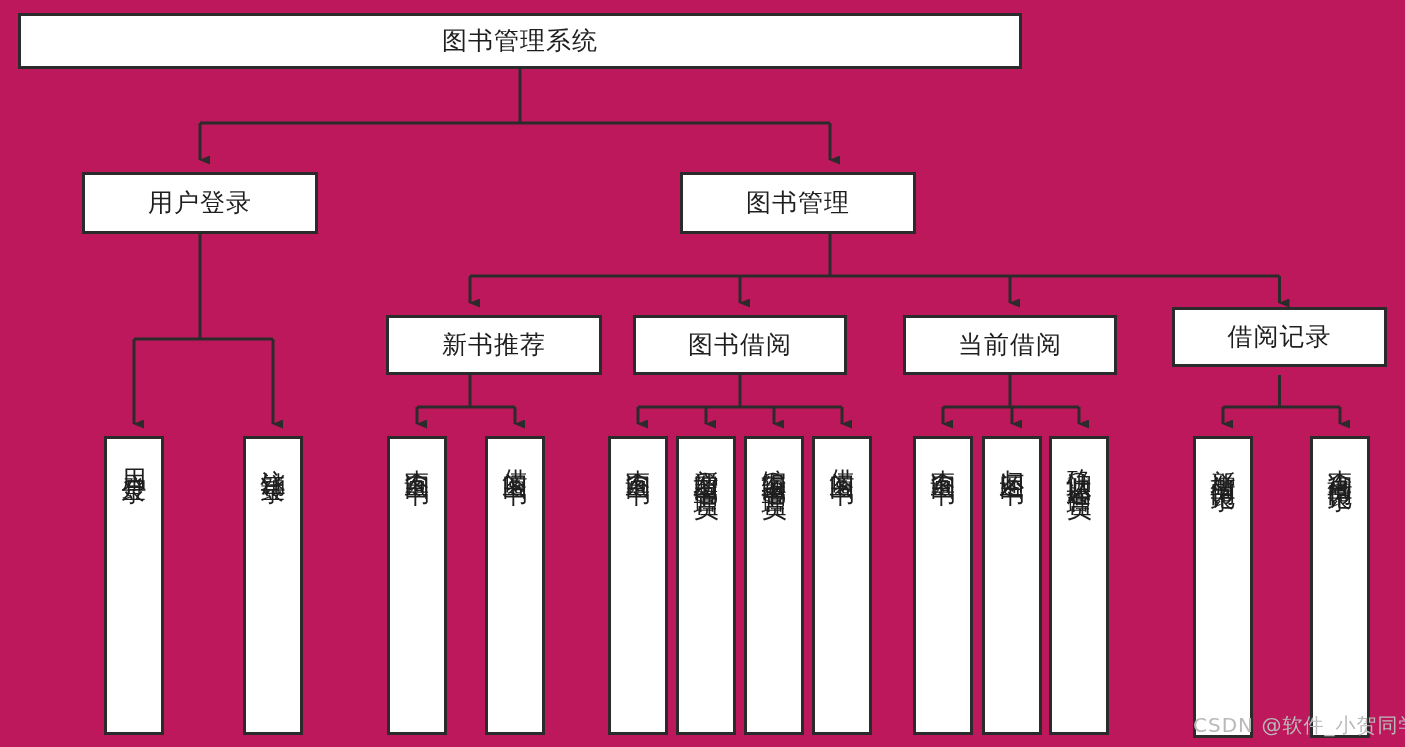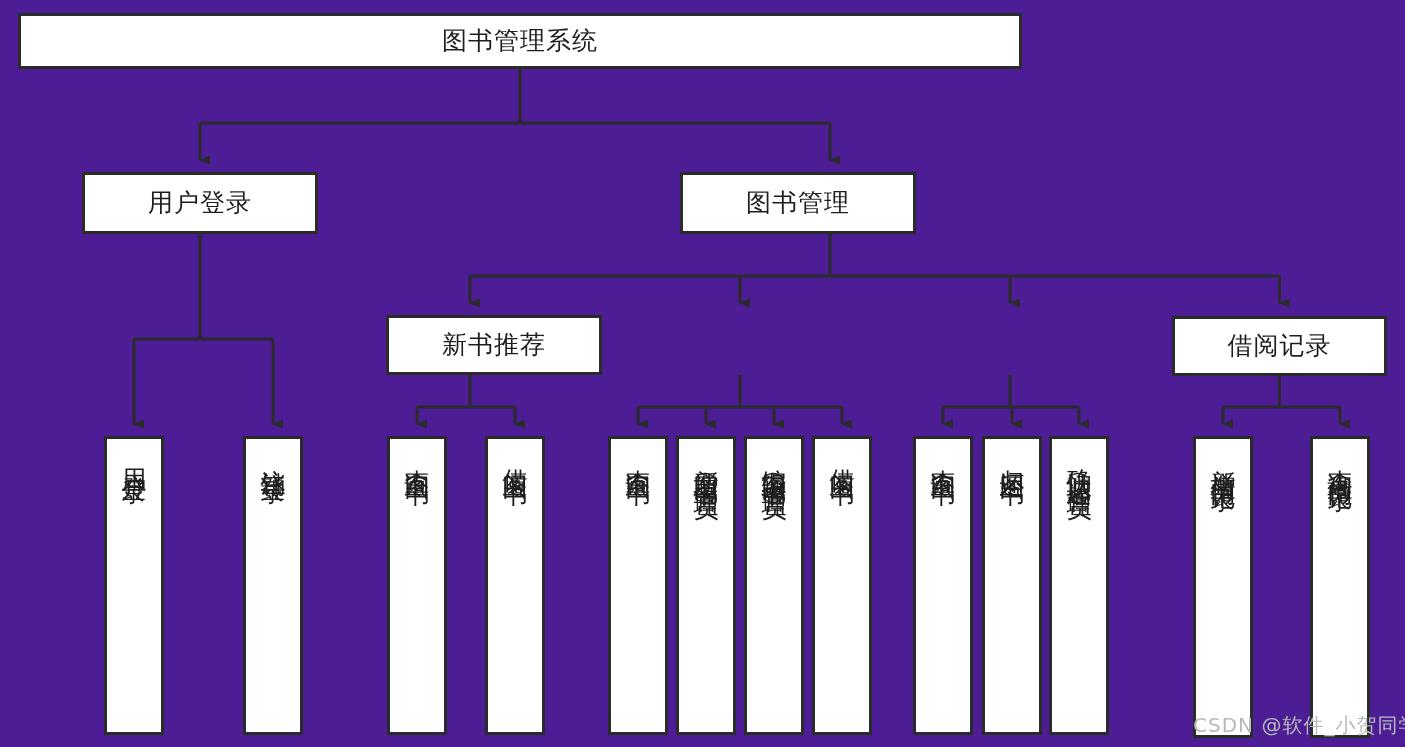--- a/index.html
+++ b/index.html
@@ -5,21 +5,21 @@
   html,body{margin:0;padding:0;background:#ffffff;}
   body{
     font-family:"DejaVu Sans","Liberation Sans",sans-serif;
     color:#1a1a1a;
     -webkit-font-smoothing:antialiased;
   }
   #canvas{
     position:relative;
     width:1405px;
     height:747px;
-    background:#4c1d95;
+    background:#be185d;
     overflow:hidden;
   }
   #edges{
     position:absolute;
     left:0;top:0;
     width:1405px;height:747px;
     pointer-events:none;
   }
   .node{
     position:absolute;
@@ -115,21 +115,27 @@
   <div class="node horiz" style="left: 82px; top: 172px; width: 236px; height: 62px;">
     <span class="label">用户登录</span>
   </div>
   <div class="node horiz" style="left: 680px; top: 172px; width: 236px; height: 62px;">
     <span class="label">图书管理</span>
   </div>
 
   <div class="node horiz" style="left: 362px; top: 315px; width: 216px; height: 60px; margin-left: 24px;">
     <span class="label">新书推荐</span>
   </div>
-  <div class="node horiz" style="left: 1172px; top: 316px; width: 215px; height: 60px;">
+  <div class="node horiz" style="left: 633px; top: 315px; width: 214px; height: 60px;">
+    <span class="label">图书借阅</span>
+  </div>
+  <div class="node horiz" style="left: 903px; top: 315px; width: 214px; height: 60px;">
+    <span class="label">当前借阅</span>
+  </div>
+  <div class="node horiz" style="left: 1172px; top: 307px; width: 215px; height: 60px;">
     <span class="label">借阅记录</span>
   </div>
 
   <div class="node vert" style="left: 104px; top: 436px; width: 60px; height: 299px;">
     <span class="label">用户登录</span>
   </div>
   <div class="node vert" style="left: 243px; top: 436px; width: 60px; height: 299px;">
     <span class="label">注销登录</span>
   </div>
 

